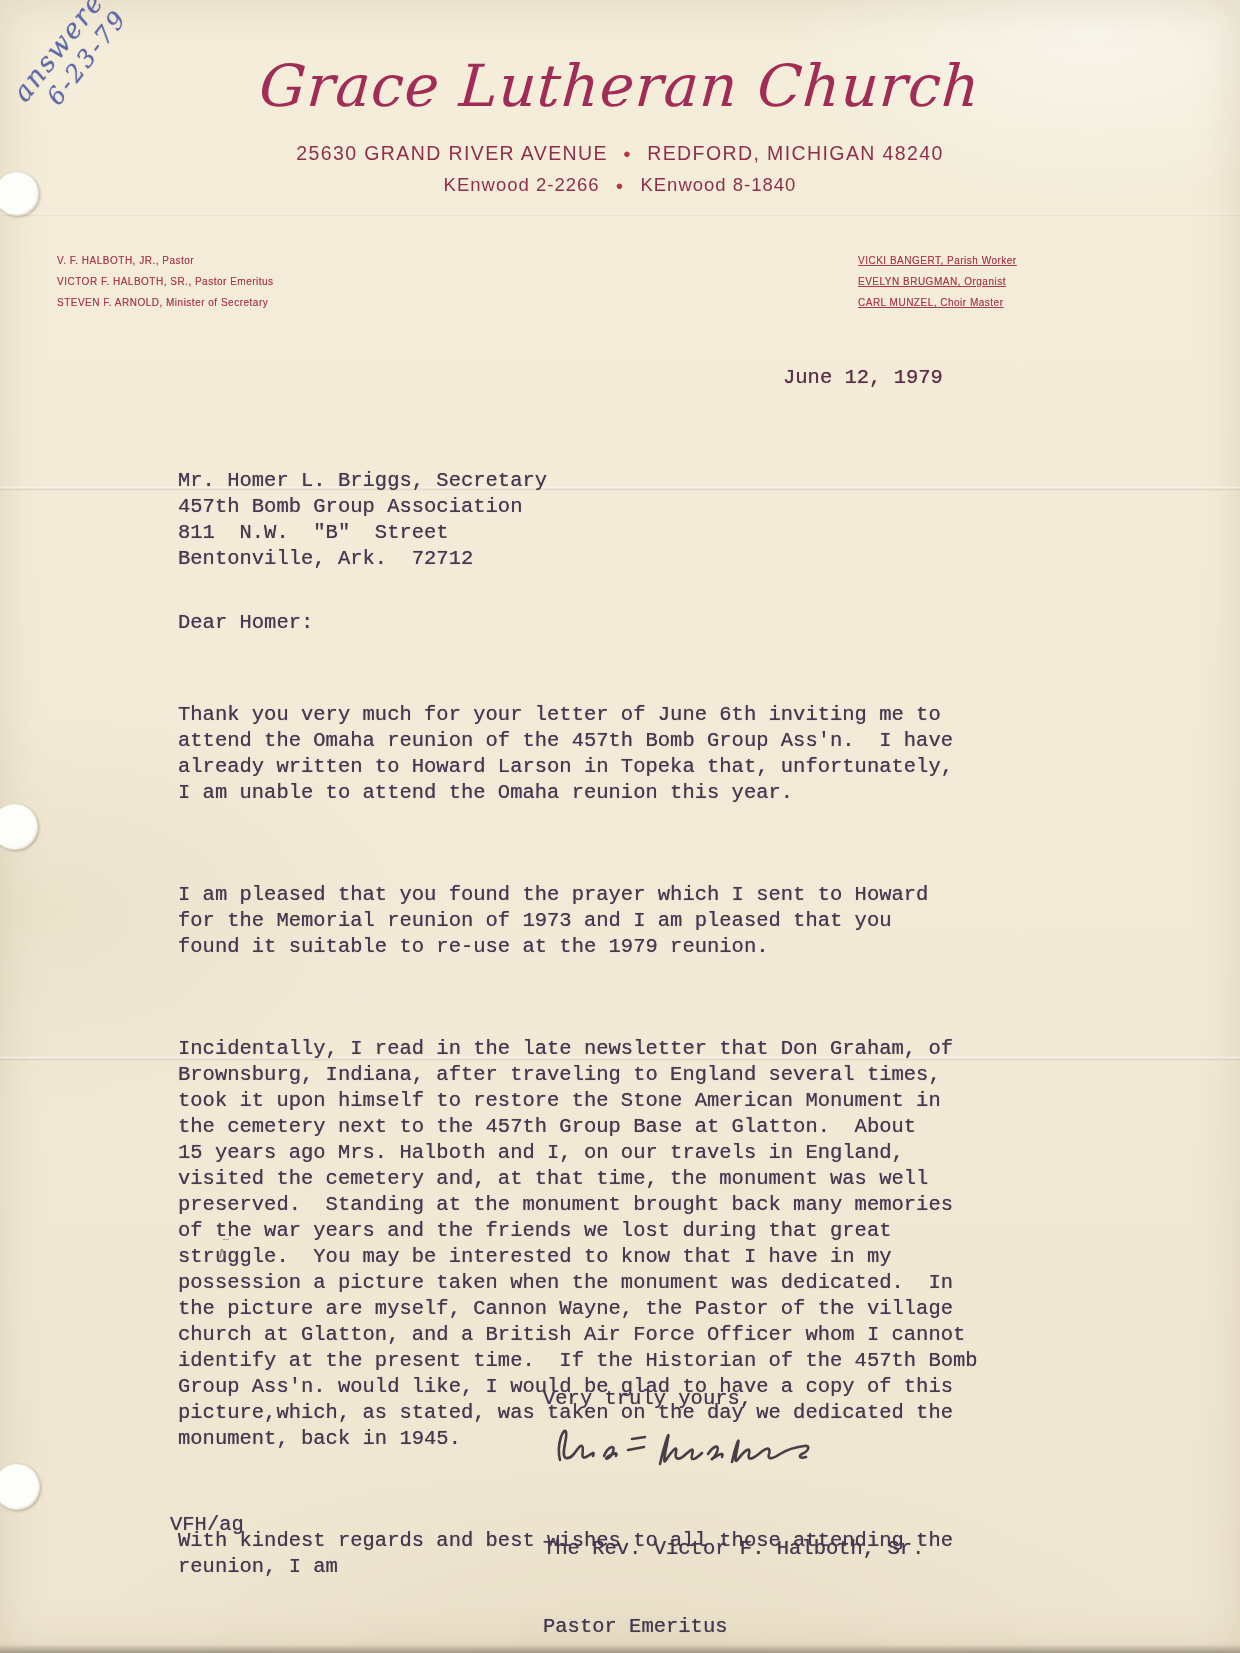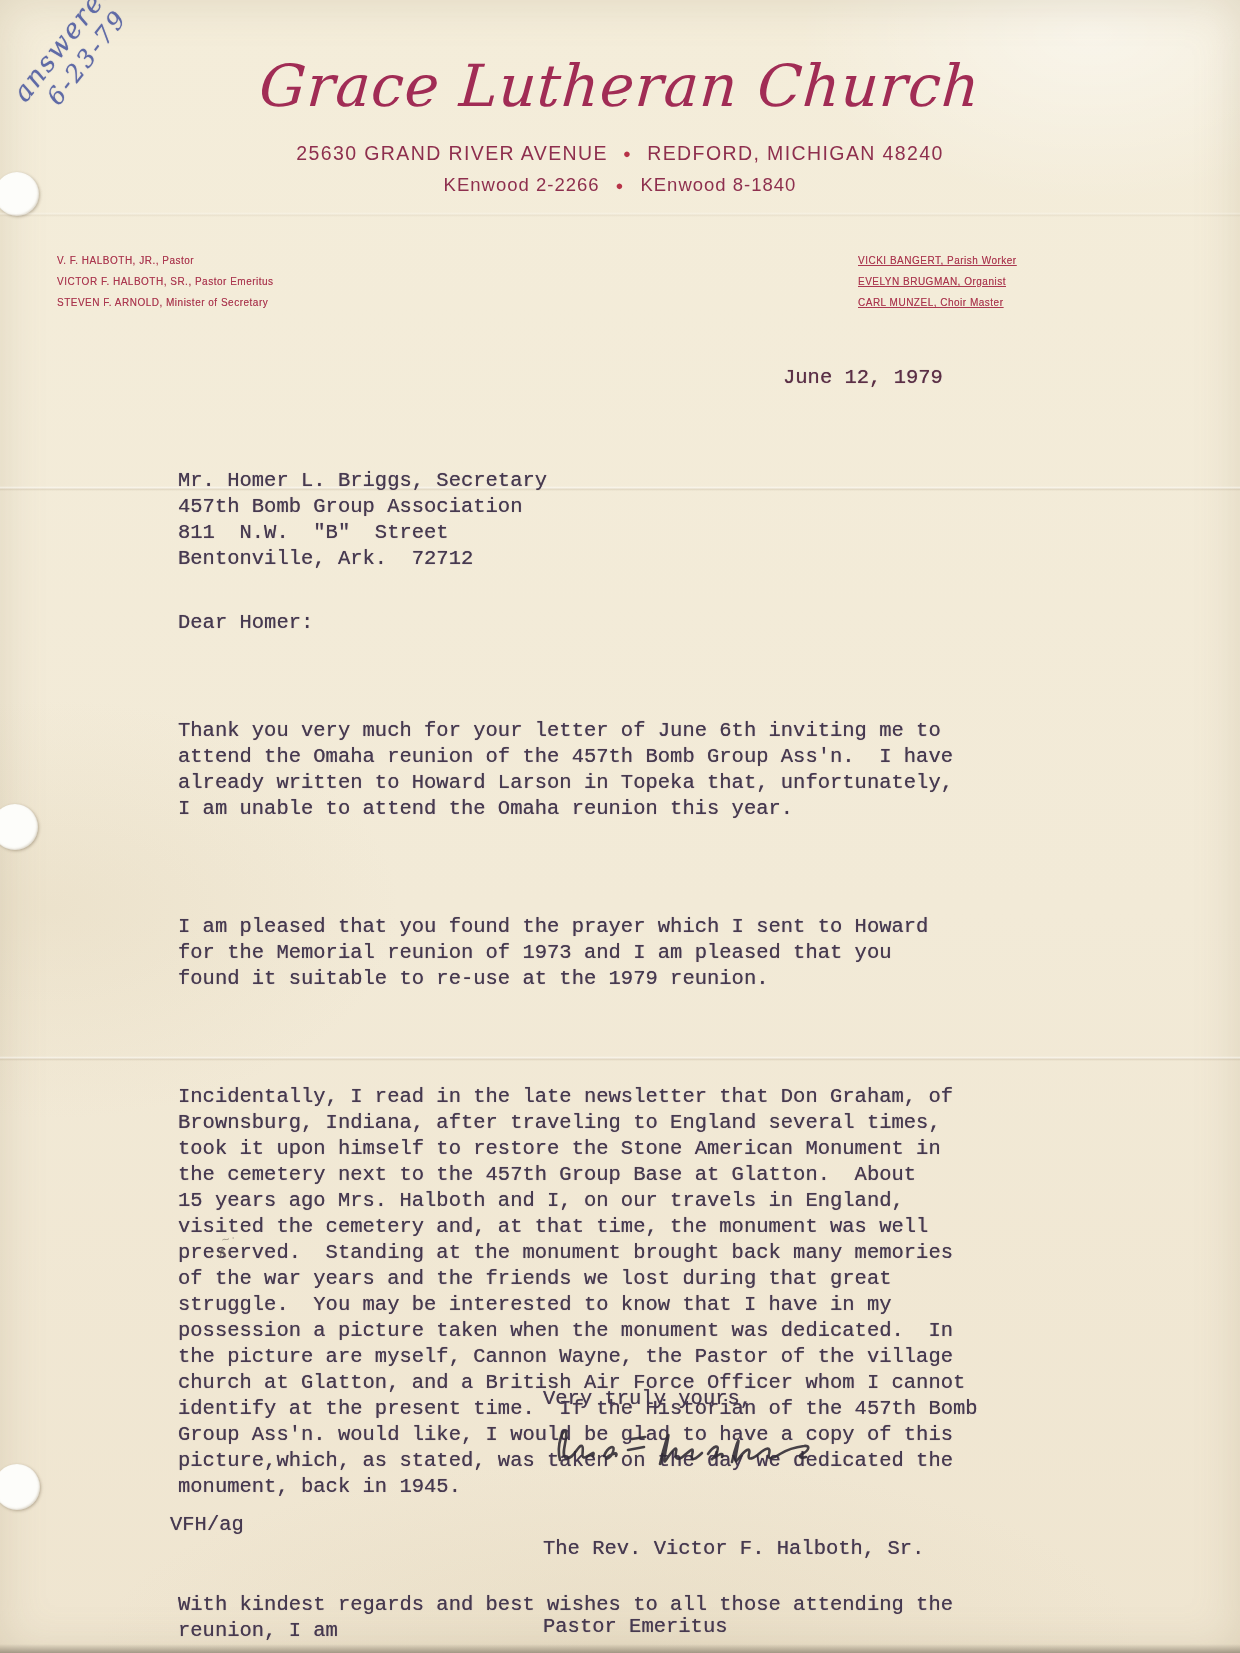--- a/index.html
+++ b/index.html
@@ -41,21 +41,21 @@
   .staff.left{left:57px;}
   .staff.right{left:858px;text-decoration:underline;}
   
   .typed{font-family:"Liberation Mono","DejaVu Sans Mono",monospace;color:#46394f;
     font-size:20.5px;line-height:26px;white-space:pre-wrap;
     text-shadow:0 0 .7px rgba(62,46,78,0.75);}
   .date{position:absolute;left:783px;top:352px;color:#5d2e44;margin-top:13px;}
   .recipient{position:absolute;left:178px;top:468px;}
   .salutation{position:absolute;left:178px;top:602px;margin-top:8px;}
   .body{position:absolute;left:178px;top:650px;width:834px;}
-  .body p{margin:16px 0 24px 0;}
+  .body p{margin:0 0 24px 0;}
   .closing{position:absolute;left:543px;top:1386px;}
   .sig-block{position:absolute;left:543px;top:1484px;}
   .reference{position:absolute;left:170px;top:1512px;}
   
   .signature{position:absolute;left:548px;top:1416px;width:280px;height:64px;}
   .signature svg{width:100%;height:100%;}
   
   .caret-mark{position:absolute;left:216px;top:1234px;color:rgba(105,98,85,0.75);
     font-family:"DejaVu Sans",sans-serif;font-size:15px;line-height:1;transform:rotate(-8deg);}
   .caret-mark .scribble{display:block;font-size:11px;letter-spacing:-1px;margin-left:6px;color:rgba(105,98,85,0.55);}

